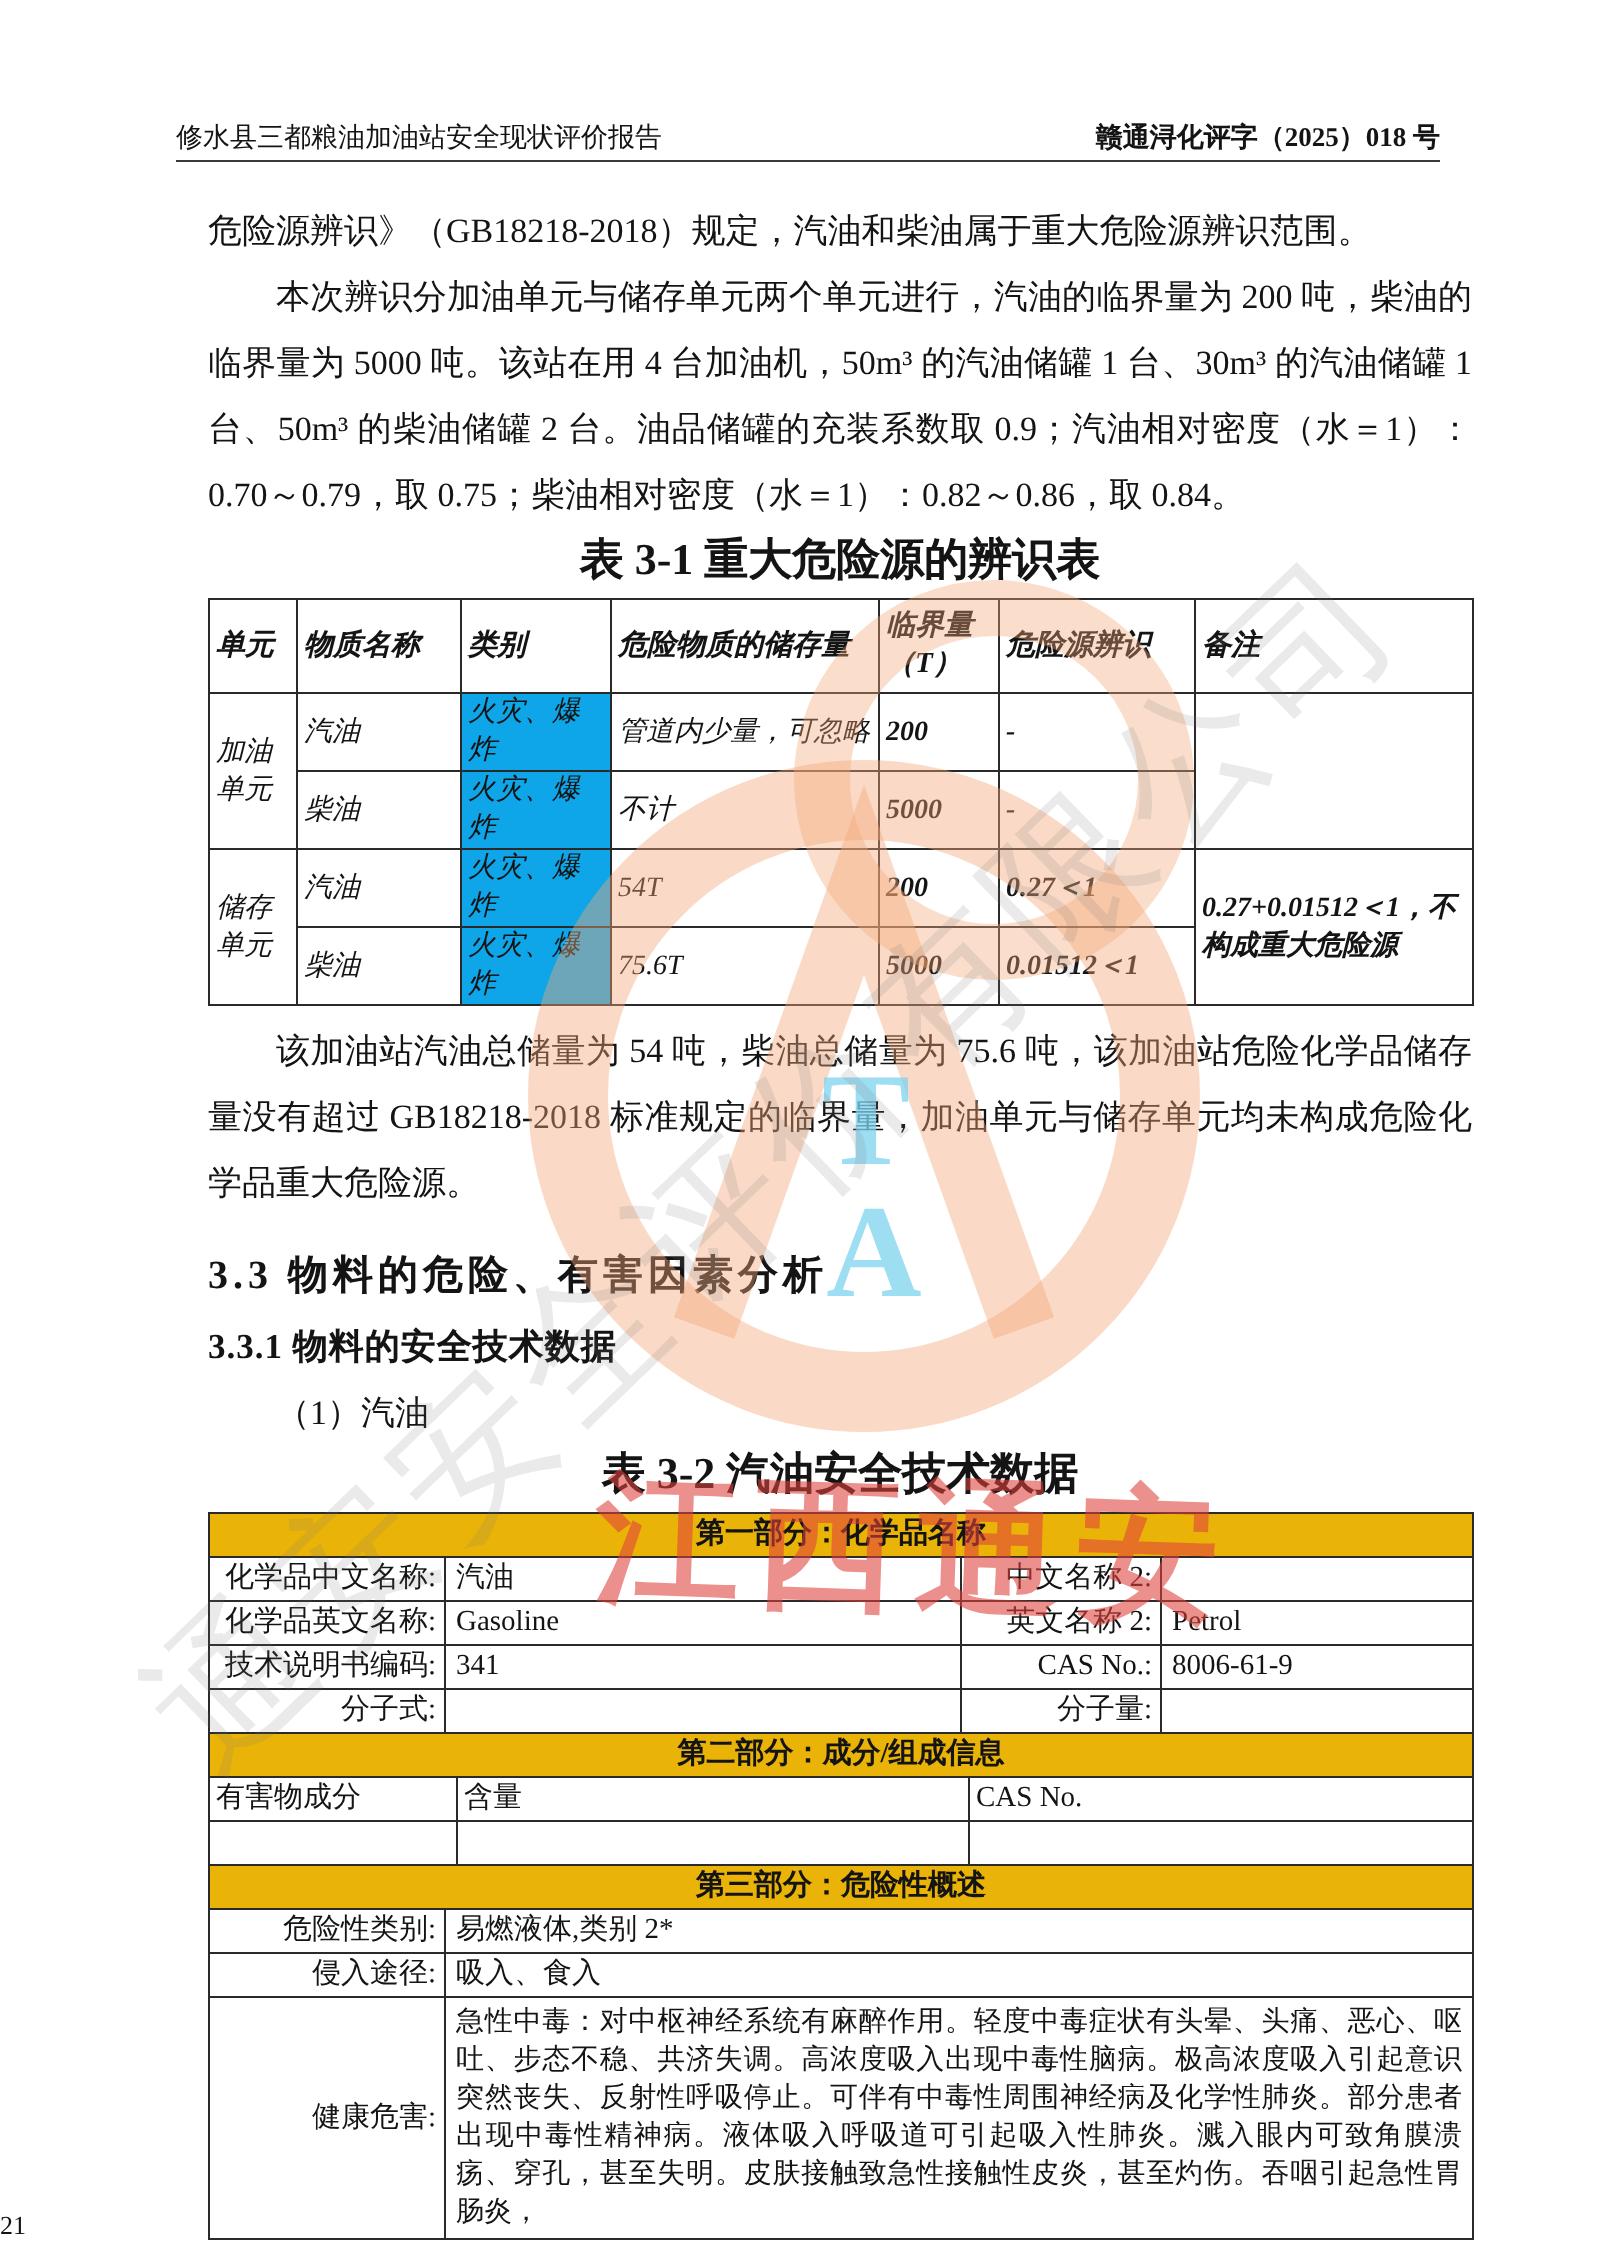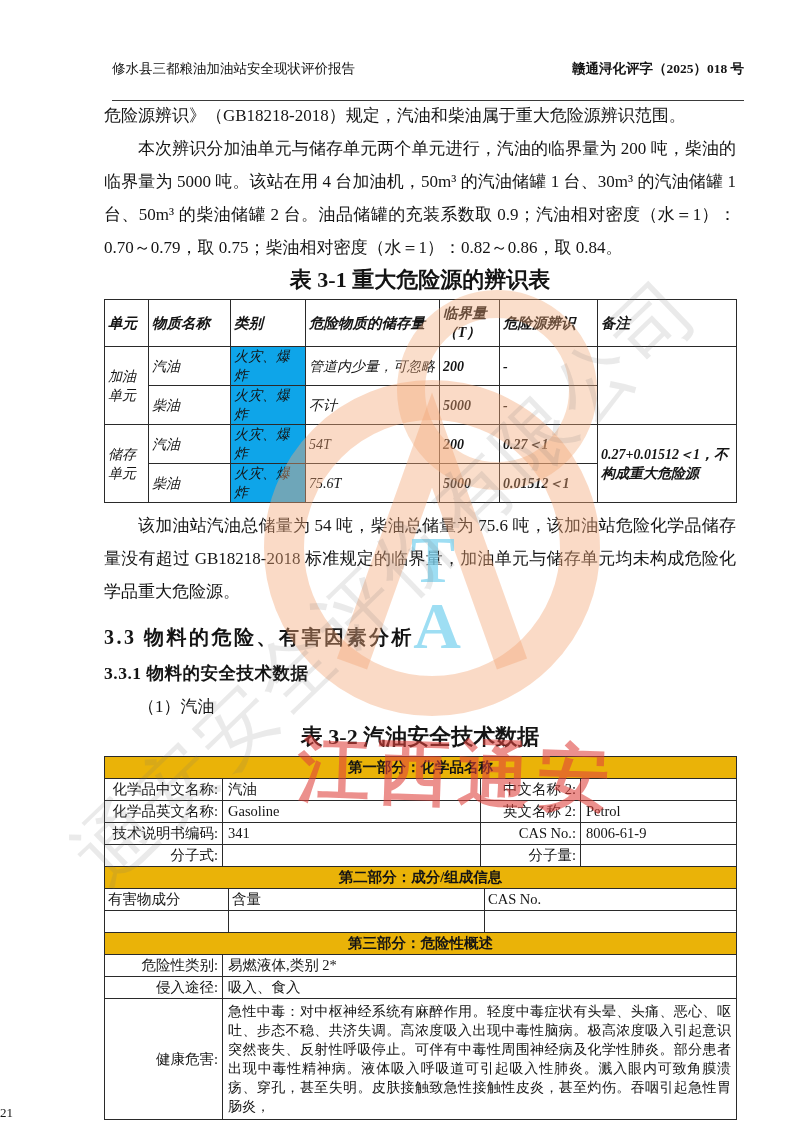--- a/index.html
+++ b/index.html
@@ -3,23 +3,23 @@
 <meta charset="utf-8">
 <style>
   html,body{margin:0;padding:0;background:#888;}
   .page{
     width:800px;height:1131px;position:relative;margin:0 auto;
     background:#ffffff;overflow:hidden;
     font-family:"Liberation Serif","DejaVu Serif",serif;color:#141414;
   }
   
   .pg-header{
-    position:absolute;top:60px;left:112px;width:632px;
+    position:absolute;top:60px;left:88px;width:632px;
     display:flex;justify-content:space-between;align-items:flex-end;
-    font-size:13.5px;padding-bottom:22px;border-bottom:1.6px solid #3a3a3a;
+    font-size:13.5px;padding-bottom:2px;border-bottom:1.6px solid #3a3a3a;
   }
   .pg-header .right{font-weight:bold;}
   
   .content{position:absolute;top:99px;left:104px;width:632px;}
   p.body{font-size:17px;line-height:33px;text-align:justify;margin:0;}
   p.indent{text-indent:2em;}
   .tbl-title{text-align:center;font-weight:bold;font-size:22px;margin:1px 0 4px;}
   
   table{border-collapse:collapse;width:632px;table-layout:fixed;}
   td,th{border:1px solid #2a2a2a;padding:0 3px;overflow:hidden;}

